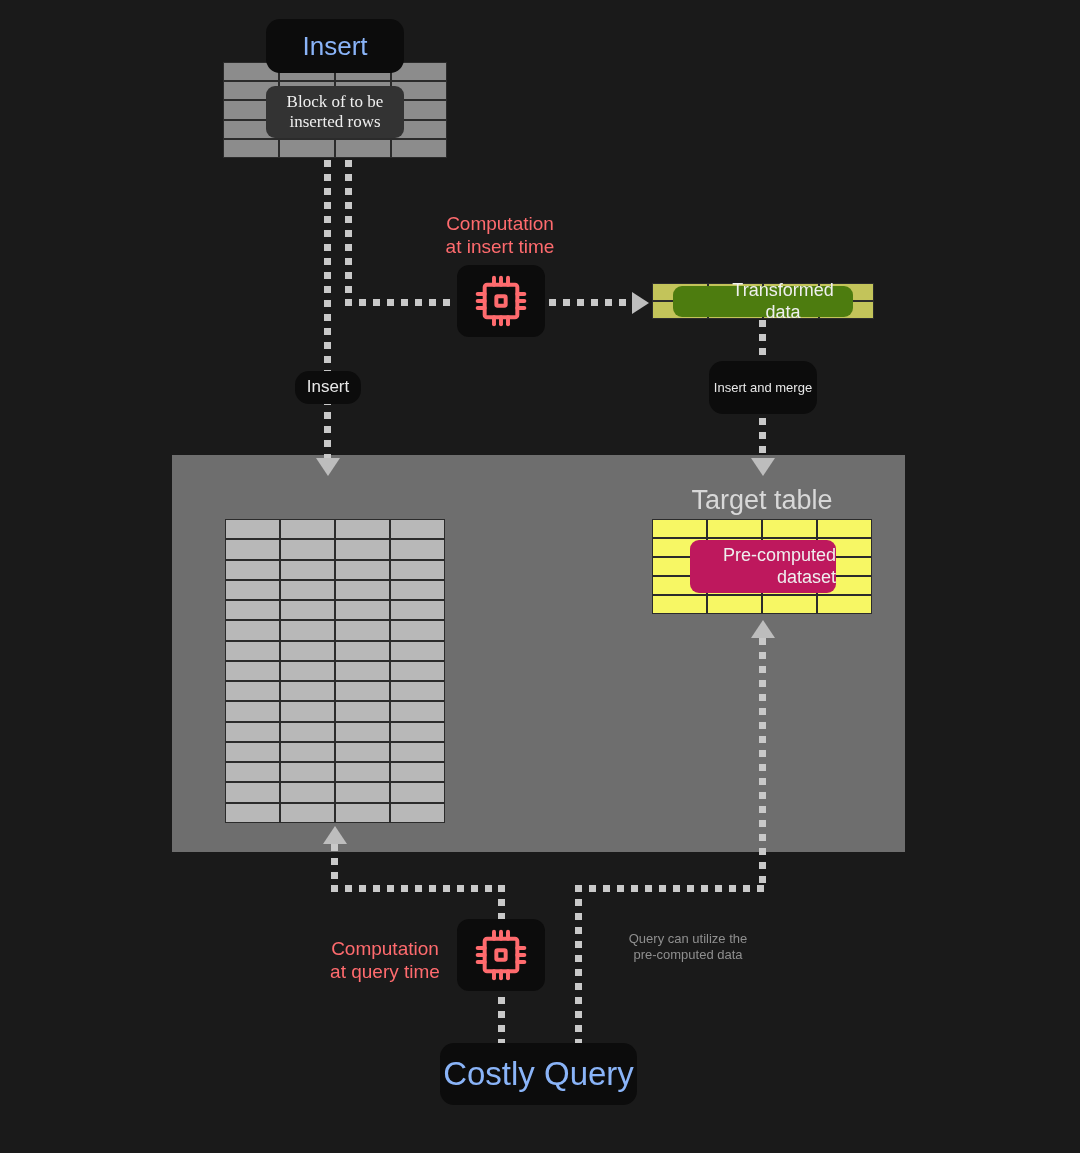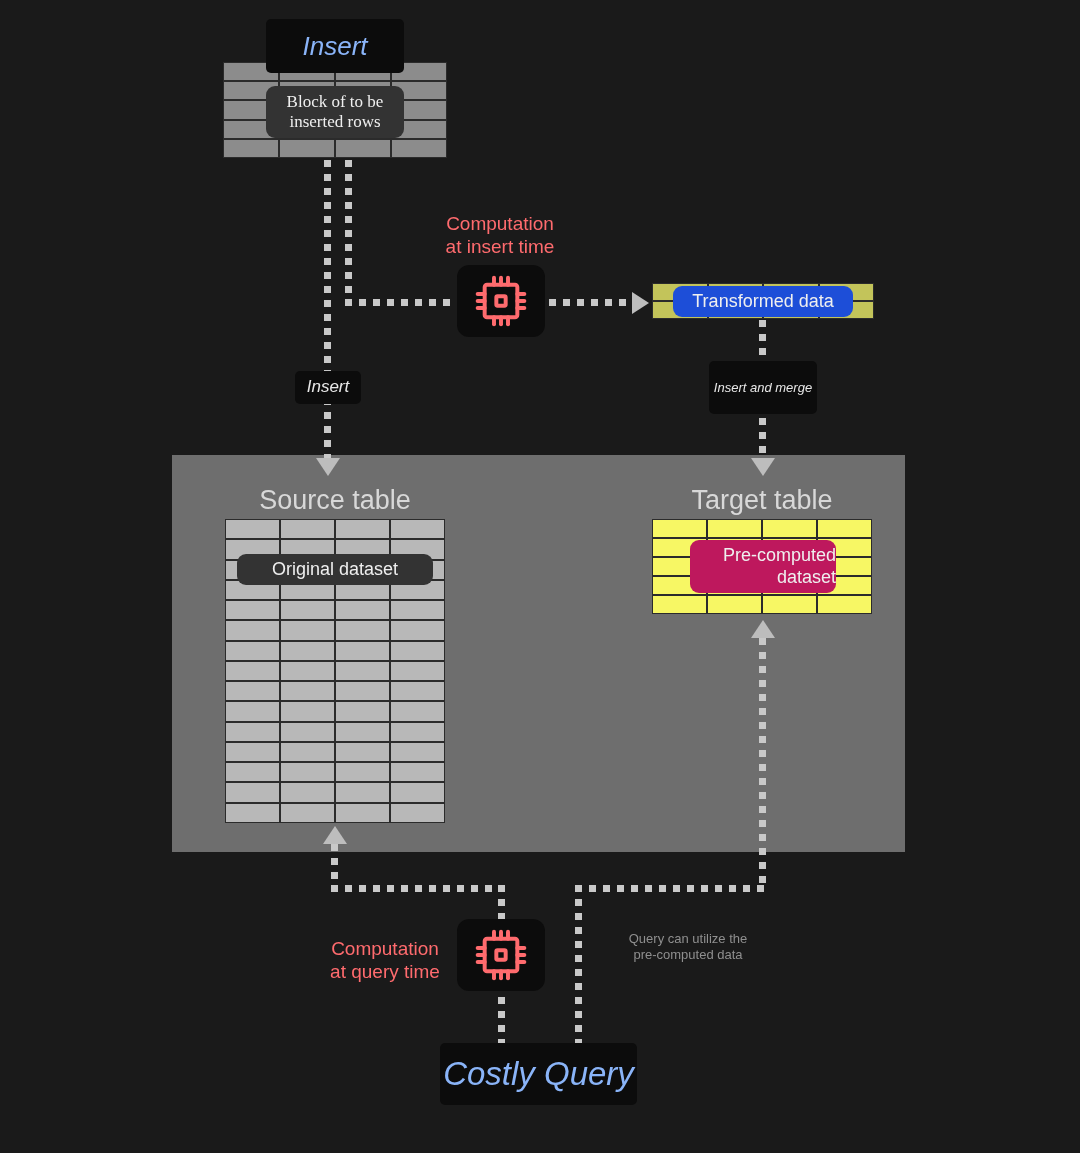--- a/index.html
+++ b/index.html
@@ -9,40 +9,39 @@
     font-family:"Liberation Sans", sans-serif;
     overflow:hidden;
     position:relative;
   }
   #canvas{position:absolute;left:0;top:0;width:1080px;height:1153px;}
 
   
   .badge{
     position:absolute;
     background:#0c0c0c;
-    border-radius:5px;
+    border-radius:14px;
     color:#e8e8e8;
     display:flex;align-items:center;justify-content:center;
     text-align:center;
     line-height:1.18;
     z-index:40;
     box-sizing:border-box;
-    font-style:italic;
   }
   .badge.blue{color:#8ab4f8;}
   .pill{
     position:absolute;
     background:#333333;
     border-radius:9px;
     color:#efefef;
     display:flex;align-items:center;justify-content:center;
     text-align:center;line-height:1.2;
     z-index:40;box-sizing:border-box;
   }
-  .pill.olive{background:#1d4ed8;}
+  .pill.olive{background:#4d7c0f;padding-left:40px;}
   .pill.darkolive{background:#be185d;text-align:right;}
 
   .plaintext{
     position:absolute;
     text-align:center;
     line-height:1.2;
     z-index:35;
     white-space:pre-line;
   }
   .red{color:#ff6b6e;margin-top:7px;}
@@ -223,21 +222,20 @@
   <div class="pill olive" style="left:673px;top:286px;width:180px;height:31px;font-size:18px;z-index:41;">Transformed data</div>
 
   <div class="badge" style="left:295px;top:371px;width:66px;height:33px;font-size:17px;">Insert</div>
 
   <div class="dot-v" style="left:759px;top:320px;height:142px;"></div>
   <div class="arrow-down" style="left:751px;top:458px;"></div>
 
   <div class="badge" style="left:709px;top:361px;width:108px;height:53px;font-size:13px;">Insert
 and merge</div>
 
-  <div class="panel-title" style="left:215px;top:485px;width:240px;">Source table</div>
 
   <div id="source-table" class="tbl">
       <div class="cell"></div>
       <div class="cell"></div>
       <div class="cell"></div>
       <div class="cell"></div>
       <div class="cell"></div>
       <div class="cell"></div>
       <div class="cell"></div>
       <div class="cell"></div>
@@ -288,21 +286,20 @@
       <div class="cell"></div>
       <div class="cell"></div>
       <div class="cell"></div>
       <div class="cell"></div>
       <div class="cell"></div>
       <div class="cell"></div>
       <div class="cell"></div>
       <div class="cell"></div>
     </div>
 
-  <div class="pill" style="left:237px;top:554px;width:196px;height:31px;font-size:18px;z-index:41;">Original dataset</div>
 
   <div class="panel-title" style="left:642px;top:485px;width:240px;">Target table</div>
 
   <div id="target-table" class="tbl">
     <div class="cell"></div>
       <div class="cell"></div>
       <div class="cell"></div>
       <div class="cell"></div>
     <div class="cell"></div>
       <div class="cell"></div>

